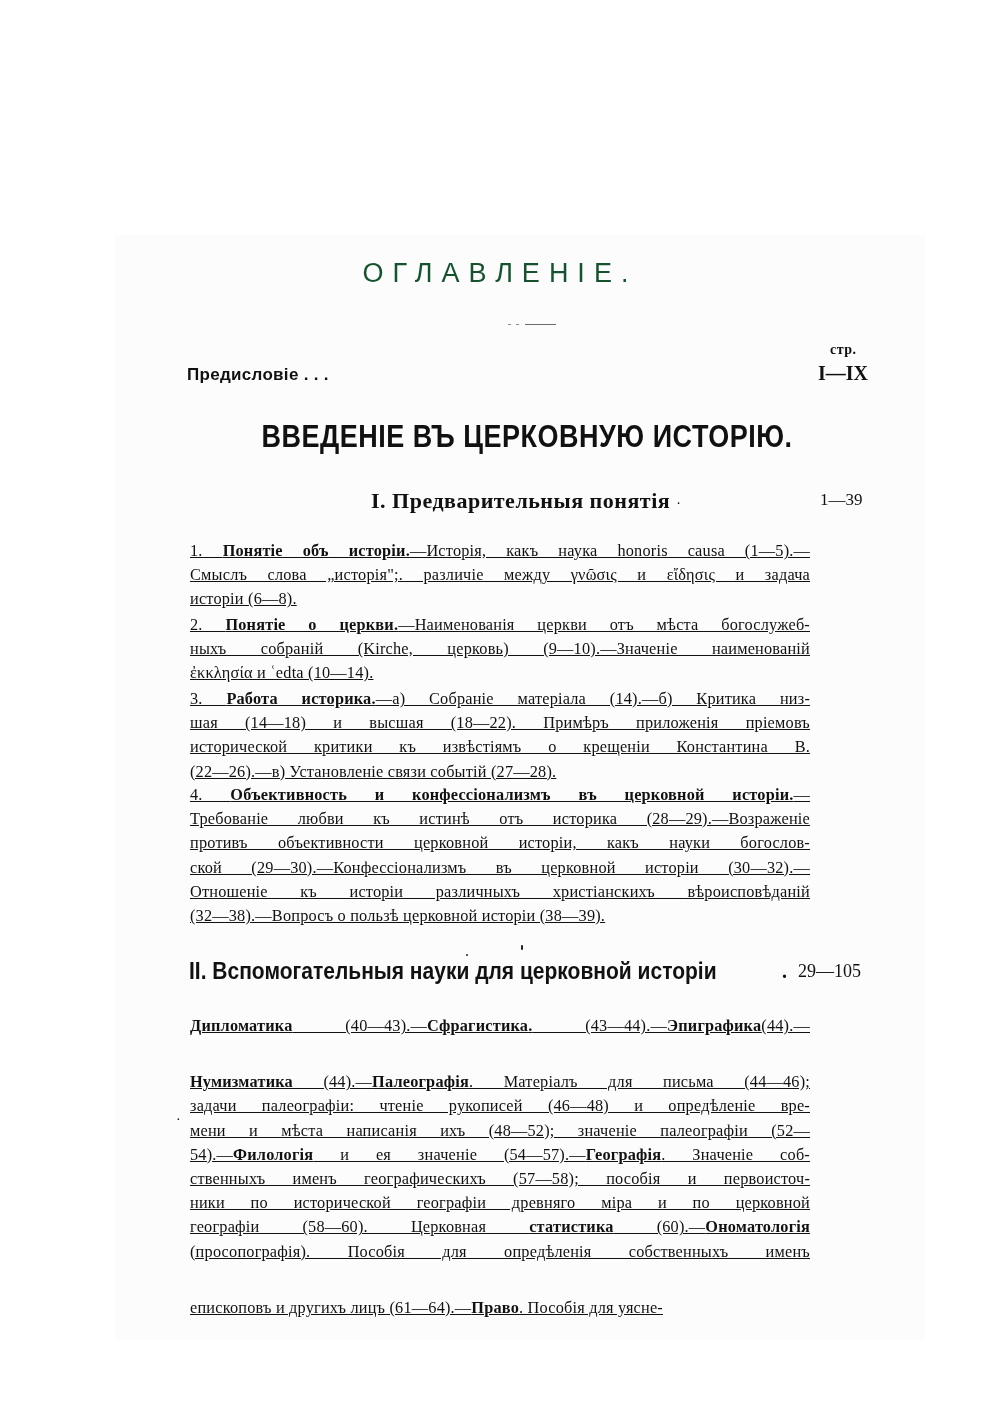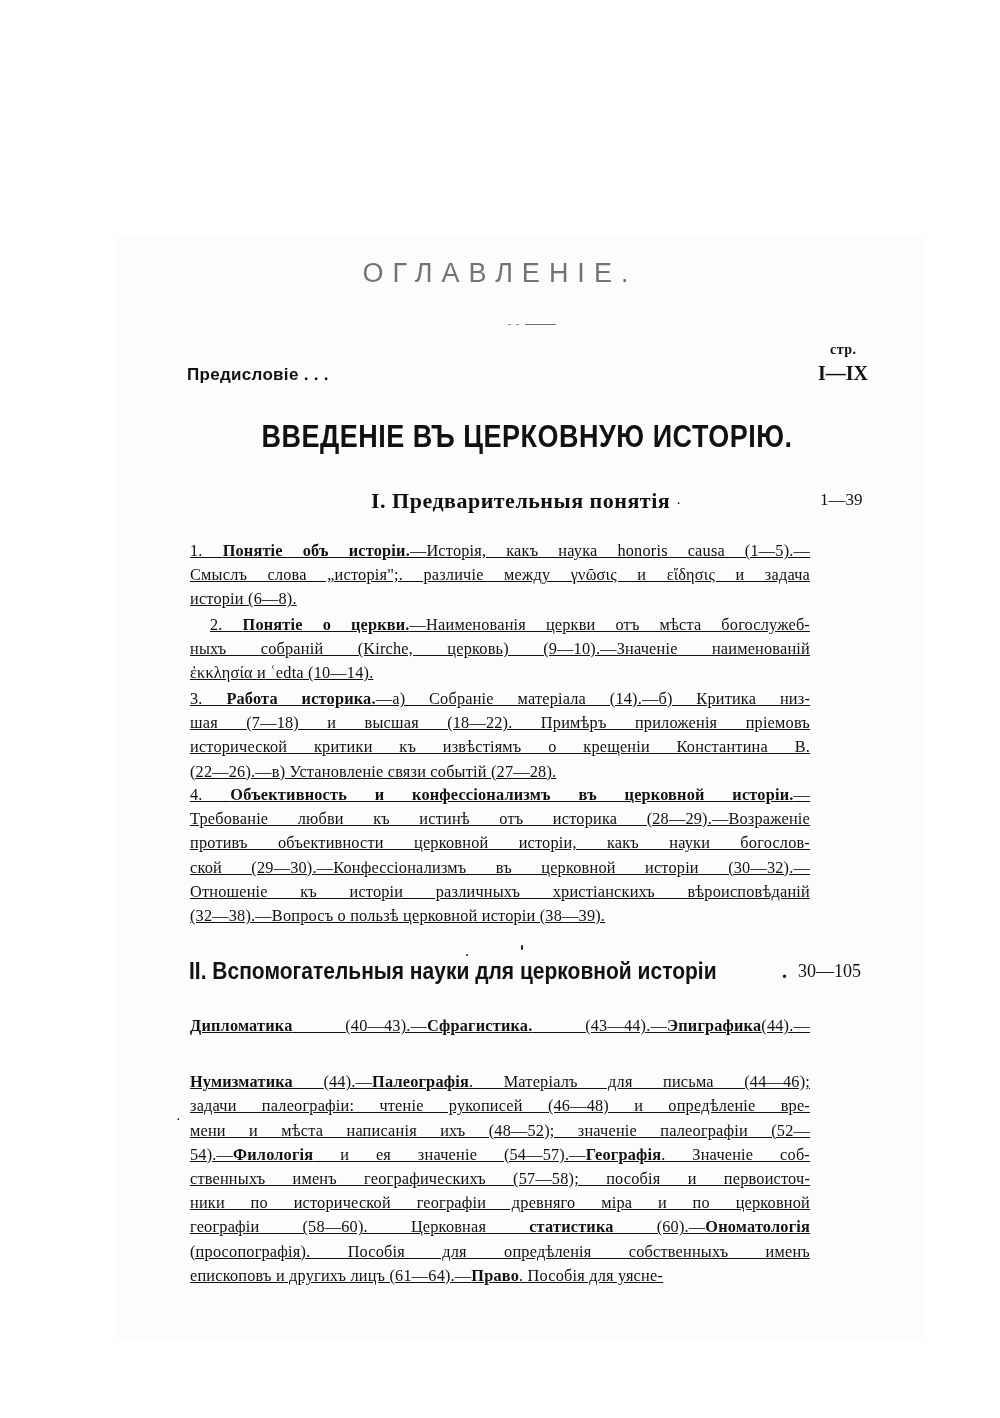--- a/index.html
+++ b/index.html
@@ -25,21 +25,21 @@
     }
     .abs { position: absolute; }
 
     .title {
       left: 0; width: 1000px; top: 258px;
       text-align: center;
       font-family: "Liberation Sans", "DejaVu Sans", sans-serif;
       font-size: 27px;
       letter-spacing: 9px;
       font-weight: normal;
-      color: #737373;
+      color: #14532d;
     }
     .ornament {
       left: 508px; top: 323px; width: 48px; height: 4px;
     }
     .ornament span {
       position: absolute; top: 1px; height: 1px; background: #8c8c8c;
     }
     .str-label {
       left: 830px; top: 342px;
       font-size: 14px; font-weight: bold;
@@ -127,52 +127,52 @@
   <span style="font-weight:normal;font-size:14px;">·</span>
 </div>
 <div class="abs sec1-pages">1—39</div>
 
 <div class="abs para" style="top:539px;">
     <div style="text-align: justify; text-align-last: justify; white-space: nowrap; overflow: visible;"><span>1. </span><b>Понятіе объ исторіи.</b><span>—Исторія, какъ наука honoris causa (1—5).—</span></div>
     <div style="text-align: justify; text-align-last: justify; white-space: nowrap; overflow: visible;"><span>Смыслъ слова „исторія";. различіе между γνῶσις и εἴδησις и задача</span></div>
     <div style="text-align: left; text-align-last: left; white-space: nowrap; overflow: visible;"><span>исторіи (6—8).</span></div>
   </div>
 <div class="abs para" style="top:613px;">
-    <div style="text-align: justify; text-align-last: justify; white-space: nowrap; overflow: visible; margin-left: 20px;"><span>2. </span><b>Понятіе о церкви.</b><span>—Наименованія церкви отъ мѣста богослужеб-</span></div>
+    <div style="text-align: justify; text-align-last: justify; white-space: nowrap; overflow: visible;"><span>2. </span><b>Понятіе о церкви.</b><span>—Наименованія церкви отъ мѣста богослужеб-</span></div>
     <div style="text-align: justify; text-align-last: justify; white-space: nowrap; overflow: visible;"><span>ныхъ собраній (Kirche, церковь) (9—10).—Значеніе наименованій</span></div>
     <div style="text-align: left; text-align-last: left; white-space: nowrap; overflow: visible;"><span>ἐκκλησία и ʿedta (10—14).</span></div>
   </div>
 <div class="abs para" style="top:687px;">
     <div style="text-align: justify; text-align-last: justify; white-space: nowrap; overflow: visible;"><span>3. </span><b>Работа историка.</b><span>—а) Собраніе матеріала (14).—б) Критика низ-</span></div>
-    <div style="text-align: justify; text-align-last: justify; white-space: nowrap; overflow: visible;"><span>шая (7—18) и высшая (18—22). Примѣръ приложенія пріемовъ</span></div>
+    <div style="text-align: justify; text-align-last: justify; white-space: nowrap; overflow: visible;"><span>шая (14—18) и высшая (18—22). Примѣръ приложенія пріемовъ</span></div>
     <div style="text-align: justify; text-align-last: justify; white-space: nowrap; overflow: visible;"><span>исторической критики къ извѣстіямъ о крещеніи Константина В.</span></div>
     <div style="text-align: left; text-align-last: left; white-space: nowrap; overflow: visible;"><span>(22—26).—в) Установленіе связи событій (27—28).</span></div>
   </div>
 <div class="abs para" style="top:783px;">
     <div style="text-align: justify; text-align-last: justify; white-space: nowrap; overflow: visible;"><span>4. </span><b>Объективность и конфессіонализмъ въ церковной исторіи.</b><span>—</span></div>
     <div style="text-align: justify; text-align-last: justify; white-space: nowrap; overflow: visible;"><span>Требованіе любви къ истинѣ отъ историка (28—29).—Возраженіе</span></div>
     <div style="text-align: justify; text-align-last: justify; white-space: nowrap; overflow: visible;"><span>противъ объективности церковной исторіи, какъ науки богослов-</span></div>
     <div style="text-align: justify; text-align-last: justify; white-space: nowrap; overflow: visible;"><span>ской (29—30).—Конфессіонализмъ въ церковной исторіи (30—32).—</span></div>
     <div style="text-align: justify; text-align-last: justify; white-space: nowrap; overflow: visible;"><span>Отношеніе къ исторіи различныхъ христіанскихъ вѣроисповѣданій</span></div>
     <div style="text-align: left; text-align-last: left; white-space: nowrap; overflow: visible;"><span>(32—38).—Вопросъ о пользѣ церковной исторіи (38—39).</span></div>
   </div>
 
 <span class="speck" style="left:521px;top:945px;width:2px;height:5px;"></span>
 <span class="speck" style="left:466px;top:954px;width:2px;height:2px;"></span>
 
 <div class="abs sec2-title">II. Вспомогательныя науки для церковной исторіи</div>
 <div class="abs sec2-dot">.</div>
-<div class="abs sec2-pages">30—105</div>
+<div class="abs sec2-pages">29—105</div>
 
 <div class="abs para" style="top:1014px;">
     <div style="text-align: justify; text-align-last: justify; white-space: nowrap; overflow: visible;"><b>Дипломатика</b><span> (40—43).—</span><b>Сфрагистика.</b><span> (43—44).—</span><b>Эпиграфика</b><span>(44).—</span></div>
     <div style="text-align: justify; text-align-last: justify; white-space: nowrap; overflow: visible; margin-top: 32px;"><b>Нумизматика</b><span> (44).—</span><b>Палеографія</b><span>. Матеріалъ для письма (44—46);</span></div>
     <div style="text-align: justify; text-align-last: justify; white-space: nowrap; overflow: visible;"><span>задачи палеографіи: чтеніе рукописей (46—48) и опредѣленіе вре-</span></div>
     <div style="text-align: justify; text-align-last: justify; white-space: nowrap; overflow: visible;"><span>мени и мѣста написанія ихъ (48—52); значеніе палеографіи (52—</span></div>
     <div style="text-align: justify; text-align-last: justify; white-space: nowrap; overflow: visible;"><span>54).—</span><b>Филологія</b><span> и ея значеніе (54—57).—</span><b>Географія</b><span>. Значеніе соб-</span></div>
     <div style="text-align: justify; text-align-last: justify; white-space: nowrap; overflow: visible;"><span>ственныхъ именъ географическихъ (57—58); пособія и первоисточ-</span></div>
     <div style="text-align: justify; text-align-last: justify; white-space: nowrap; overflow: visible;"><span>ники по исторической географіи древняго міра и по церковной</span></div>
     <div style="text-align: justify; text-align-last: justify; white-space: nowrap; overflow: visible;"><span>географіи (58—60). Церковная </span><b>статистика</b><span> (60).—</span><b>Ономатологія</b></div>
     <div style="text-align: justify; text-align-last: justify; white-space: nowrap; overflow: visible;"><span>(просопографія). Пособія для опредѣленія собственныхъ именъ</span></div>
-    <div style="text-align: right; text-align-last: left; white-space: nowrap; overflow: visible;"><span>епископовъ и другихъ лицъ (61—64).—</span><b>Право</b><span>. Пособія для уясне-</span></div>
+    <div style="text-align: right; text-align-last: left; white-space: nowrap; overflow: visible; margin-top: 32px;"><span>епископовъ и другихъ лицъ (61—64).—</span><b>Право</b><span>. Пособія для уясне-</span></div>
   </div>
 
 <span class="abs side-dot">·</span>
 
 </body></html>

